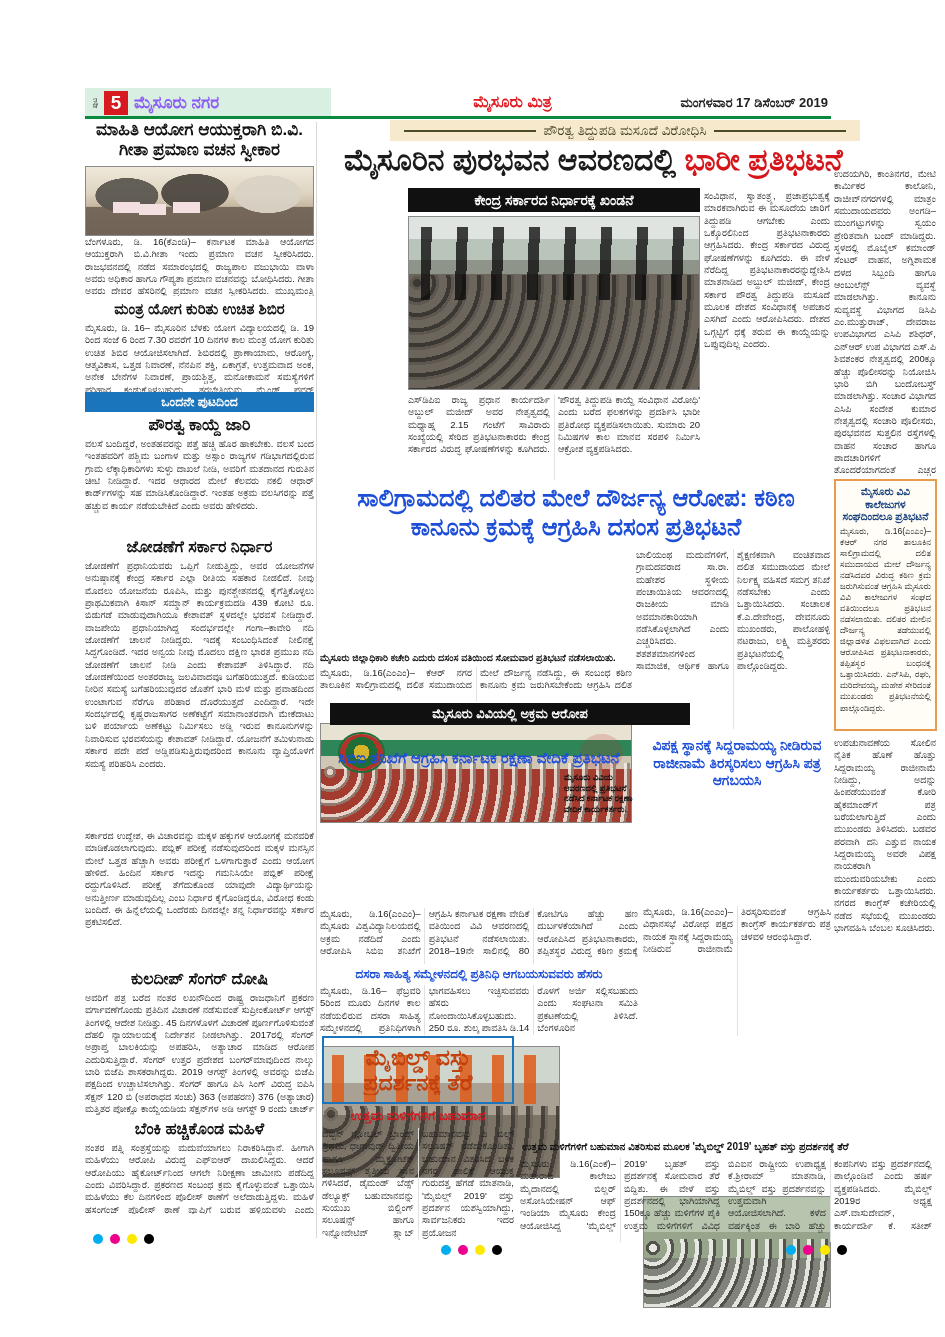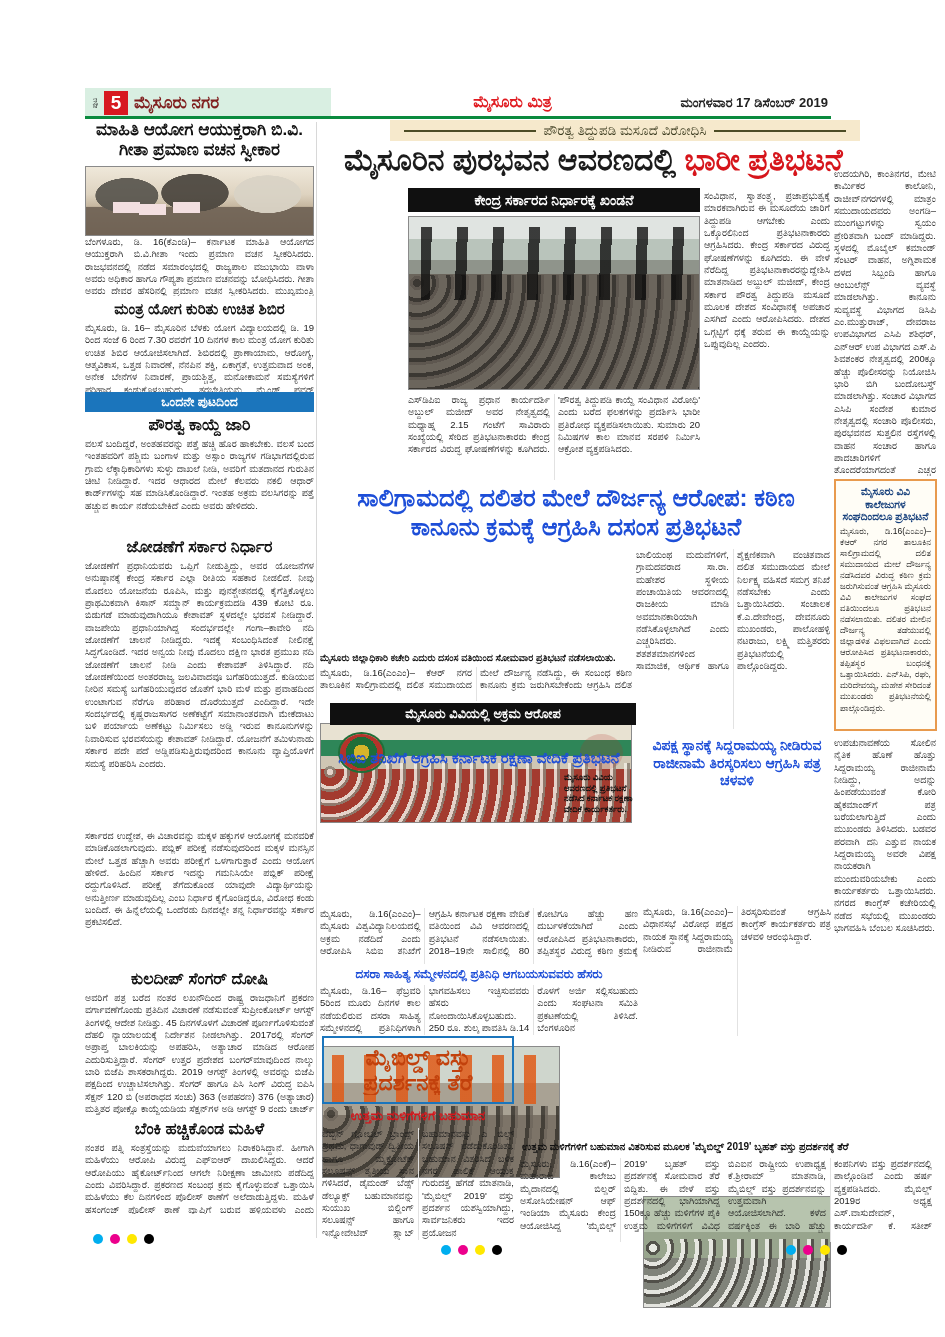--- a/index.html
+++ b/index.html
@@ -10,21 +10,21 @@
   .bt-sm{font-size:8.5px;line-height:1.3;text-align:justify;color:#1c1c1c;overflow:hidden;}
   .hd{font-weight:bold;color:#1d4ed8;text-align:center;overflow:hidden;line-height:1.15;}
   .c2{column-count:2;column-gap:8px;column-rule:1px solid #e2e2e2;}
   .c3{column-count:3;column-gap:8px;column-rule:1px solid #e2e2e2;}
   .vrule{background:#d8d8d8;width:1px;}
   
   .mintbox{background:#d9efe2;display:flex;align-items:center;gap:6px;padding:2px 6px;box-sizing:border-box;}
   .pagelabel{font-size:7px;color:#222;writing-mode:vertical-rl;transform:rotate(180deg);line-height:1;}
   .pagenum{background:#d71920;color:#fff;font-weight:bold;font-size:19px;width:24px;height:24px;
            display:flex;align-items:center;justify-content:center;}
-  .sectionname{font-weight:bold;font-size:17px;color:#7f1d1d;}
+  .sectionname{font-weight:bold;font-size:17px;color:#8b5cf6;}
   .masthead{color:#e01a20;font-weight:bold;font-size:16px;text-align:center;}
   .dateline{font-size:13px;color:#222;text-align:right;font-weight:bold;}
   .greenrule{background:#0a8a3e;height:3px;}
   
   .kicker{background:#f6e9cc;display:flex;align-items:center;font-weight:normal;color:#3c3c20;
           font-size:13.5px;padding:0 6px;box-sizing:border-box;overflow:hidden;white-space:nowrap;}
   .kicker::before,.kicker::after{content:"";flex:1;border-top:2px solid #4c4c26;margin:0 8px;}
   .leadline{font-weight:bold;text-align:left;font-size:30px;line-height:1.1;overflow:hidden;white-space:nowrap;margin-left:24px;}
   .leadline .red{color:#d6151b;}
   .blackbar{background:#101010;color:#fff;font-weight:bold;text-align:center;font-size:14px;
@@ -126,27 +126,27 @@
   <div class="abs photo ph-sitin" style="left:320px;top:549px;width:312px;height:100px;"></div>
   <div class="abs cap" style="left:320px;top:652px;width:312px;height:13px;">ಮೈಸೂರು ಜಿಲ್ಲಾಧಿಕಾರಿ ಕಚೇರಿ ಎದುರು ದಸಂಸ ವತಿಯಿಂದ ಸೋಮವಾರ ಪ್ರತಿಭಟನೆ ನಡೆಸಲಾಯಿತು.</div>
   <div class="abs bt c2" style="left:636px;top:549px;width:194px;height:180px;">ಬಾಲಿಯಂಥ ಮದುವೆಗಳಿಗೆ, ಗ್ರಾಮದವರಾದ ಸಾ.ರಾ. ಮಹೇಶರ ಸ್ಥಳೀಯ ಪಂಚಾಯಿತಿಯ ಆವರಣದಲ್ಲಿ ರಾಜಕೀಯ ಮಾಡಿ ಅವಮಾನಕಾರಿಯಾಗಿ ನಡೆಸಿಕೊಳ್ಳಲಾಗಿದೆ ಎಂದು ಎಚ್ಚರಿಸಿದರು. ಶತಶತಮಾನಗಳಿಂದ ಸಾಮಾಜಿಕ, ಆರ್ಥಿಕ ಹಾಗೂ ಶೈಕ್ಷಣಿಕವಾಗಿ ವಂಚಿತವಾದ ದಲಿತ ಸಮುದಾಯದ ಮೇಲೆ ನಿರ್ಲಕ್ಷ್ಯ ವಹಿಸದೆ ಸಮಗ್ರ ತನಿಖೆ ನಡೆಸಬೇಕು ಎಂದು ಒತ್ತಾಯಿಸಿದರು. ಸಂಚಾಲಕ ಕೆ.ಎ.ದೇವೇಂದ್ರ, ದೇವನೂರು ಮುಖಂಡರು, ಪಾಲೋಹಳ್ಳಿ ನಟರಾಜು, ಲಕ್ಷ್ಮಿ ಮತ್ತಿತರರು ಪ್ರತಿಭಟನೆಯಲ್ಲಿ ಪಾಲ್ಗೊಂಡಿದ್ದರು.</div>
   <div class="abs bt c2" style="left:320px;top:667px;width:312px;height:34px;">ಮೈಸೂರು, ಡಿ.16(ಎಂಎಂ)– ಕೆಆರ್ ನಗರ ತಾಲೂಕಿನ ಸಾಲಿಗ್ರಾಮದಲ್ಲಿ ದಲಿತ ಸಮುದಾಯದ ಮೇಲೆ ದೌರ್ಜನ್ಯ ನಡೆಸಿದ್ದು, ಈ ಸಂಬಂಧ ಕಠಿಣ ಕಾನೂನು ಕ್ರಮ ಜರುಗಿಸಬೇಕೆಂದು ಆಗ್ರಹಿಸಿ ದಲಿತ ಸಂಘರ್ಷ ಸಮಿತಿ (ದಸಂಸ) ವತಿಯಿಂದ ಜಿಲ್ಲಾಧಿಕಾರಿ ಕಚೇರಿ ಎದುರು ಪ್ರತಿಭಟನೆ ನಡೆಸಲಾಯಿತು. ಸಾಲಿಗ್ರಾಮದಲ್ಲಿ ಈ ಹಿಂದೆಯೂ 2 ಬಾರಿ ದಲಿತರ ಮೇಲೆ ದೌರ್ಜನ್ಯ ಪ್ರಕರಣಗಳು ನಡೆದಿದ್ದು, ಇದೀಗ 3ನೇ ಬಾರಿ ನಡೆದಿದೆ ಎಂದು ಆರೋಪಿಸಿದರು.</div>
 
   <div class="abs orangebox" style="left:834px;top:479px;width:103px;height:252px;">
     <div class="oh">ಮೈಸೂರು ವಿವಿ ಕಾಲೇಜುಗಳ ಸಂಘದಿಂದಲೂ ಪ್ರತಿಭಟನೆ</div>
     <div class="bt-sm" style="height:210px;">ಮೈಸೂರು, ಡಿ.16(ಎಂಎಂ)–ಕೆಆರ್ ನಗರ ತಾಲೂಕಿನ ಸಾಲಿಗ್ರಾಮದಲ್ಲಿ ದಲಿತ ಸಮುದಾಯದ ಮೇಲೆ ದೌರ್ಜನ್ಯ ನಡೆಸಿದವರ ವಿರುದ್ಧ ಕಠಿಣ ಕ್ರಮ ಜರುಗಿಸುವಂತೆ ಆಗ್ರಹಿಸಿ ಮೈಸೂರು ವಿವಿ ಕಾಲೇಜುಗಳ ಸಂಘದ ವತಿಯಿಂದಲೂ ಪ್ರತಿಭಟನೆ ನಡೆಸಲಾಯಿತು. ದಲಿತರ ಮೇಲಿನ ದೌರ್ಜನ್ಯ ತಡೆಯುವಲ್ಲಿ ಜಿಲ್ಲಾಡಳಿತ ವಿಫಲವಾಗಿದೆ ಎಂದು ಆರೋಪಿಸಿದ ಪ್ರತಿಭಟನಾಕಾರರು, ತಪ್ಪಿತಸ್ಥರ ಬಂಧನಕ್ಕೆ ಒತ್ತಾಯಿಸಿದರು. ಎನ್‌ಸಿಪಿ, ರಘು, ಮರಿದೇವಯ್ಯ, ಮಹೇಶ ಸೇರಿದಂತೆ ಮುಖಂಡರು ಪ್ರತಿಭಟನೆಯಲ್ಲಿ ಪಾಲ್ಗೊಂಡಿದ್ದರು.</div>
   </div>
 
-  <div class="abs blackbar" style="left:330px;top:703px;width:306px;height:22px;font-size:13px;">ಮೈಸೂರು ವಿವಿಯಲ್ಲಿ ಅಕ್ರಮ ಆರೋಪ</div>
+  <div class="abs blackbar" style="left:330px;top:703px;width:360px;height:22px;font-size:13px;">ಮೈಸೂರು ವಿವಿಯಲ್ಲಿ ಅಕ್ರಮ ಆರೋಪ</div>
   <div class="abs hd" style="left:320px;top:747px;width:318px;height:22px;font-size:15px;line-height:22px;">ಸಿಬಿಐ ತನಿಖೆಗೆ ಆಗ್ರಹಿಸಿ ಕರ್ನಾಟಕ ರಕ್ಷಣಾ ವೇದಿಕೆ ಪ್ರತಿಭಟನೆ</div>
   <div class="abs photo ph-krv" style="left:322px;top:772px;width:238px;height:132px;"></div>
   <div class="abs cap" style="left:564px;top:772px;width:74px;height:132px;font-size:8.5px;">ಮೈಸೂರು ವಿವಿಯ ಆವರಣದಲ್ಲಿ ಪ್ರತಿಭಟನೆ ನಡೆಸಿದ ಕರ್ನಾಟಕ ರಕ್ಷಣಾ ವೇದಿಕೆ ಕಾರ್ಯಕರ್ತರು.</div>
   <div class="abs bt c3" style="left:320px;top:908px;width:318px;height:56px;">ಮೈಸೂರು, ಡಿ.16(ಎಂಎಂ)– ಮೈಸೂರು ವಿಶ್ವವಿದ್ಯಾನಿಲಯದಲ್ಲಿ ಅಕ್ರಮ ನಡೆದಿದೆ ಎಂದು ಆರೋಪಿಸಿ ಸಿಬಿಐ ತನಿಖೆಗೆ ಆಗ್ರಹಿಸಿ ಕರ್ನಾಟಕ ರಕ್ಷಣಾ ವೇದಿಕೆ ವತಿಯಿಂದ ವಿವಿ ಆವರಣದಲ್ಲಿ ಪ್ರತಿಭಟನೆ ನಡೆಸಲಾಯಿತು. 2018–19ನೇ ಸಾಲಿನಲ್ಲಿ 80 ಕೋಟಿಗೂ ಹೆಚ್ಚು ಹಣ ದುರ್ಬಳಕೆಯಾಗಿದೆ ಎಂದು ಆರೋಪಿಸಿದ ಪ್ರತಿಭಟನಾಕಾರರು, ತಪ್ಪಿತಸ್ಥರ ವಿರುದ್ಧ ಕಠಿಣ ಕ್ರಮಕ್ಕೆ ಒತ್ತಾಯಿಸಿದರು. ರವಿ, ಶಿವಕುಮಾರ್, ಮಂಜು, ಕಿರಣ್ ಮತ್ತಿತರರು ಪ್ರತಿಭಟನೆಯಲ್ಲಿ ಪಾಲ್ಗೊಂಡಿದ್ದರು.</div>
 
-  <div class="abs hd" style="left:643px;top:737px;width:188px;height:50px;font-size:14px;line-height:1.25;">ವಿಪಕ್ಷ ಸ್ಥಾನಕ್ಕೆ ಸಿದ್ದರಾಮಯ್ಯ ನೀಡಿರುವ ರಾಜೀನಾಮೆ ತಿರಸ್ಕರಿಸಲು ಆಗ್ರಹಿಸಿ ಪತ್ರ ಚಳವಳಿ</div>
+  <div class="abs hd" style="left:643px;top:737px;width:188px;height:50px;font-size:14px;line-height:1.25;">ವಿಪಕ್ಷ ಸ್ಥಾನಕ್ಕೆ ಸಿದ್ದರಾಮಯ್ಯ ನೀಡಿರುವ ರಾಜೀನಾಮೆ ತಿರಸ್ಕರಿಸಲು ಆಗ್ರಹಿಸಿ ಪತ್ರ ಆಗಬಯಸಿ</div>
   <div class="abs photo ph-sid" style="left:643px;top:790px;width:188px;height:112px;"></div>
   <div class="abs bt c2" style="left:643px;top:906px;width:188px;height:130px;">ಮೈಸೂರು, ಡಿ.16(ಎಂಎಂ)– ವಿಧಾನಸಭೆ ವಿರೋಧ ಪಕ್ಷದ ನಾಯಕ ಸ್ಥಾನಕ್ಕೆ ಸಿದ್ದರಾಮಯ್ಯ ನೀಡಿರುವ ರಾಜೀನಾಮೆ ತಿರಸ್ಕರಿಸುವಂತೆ ಆಗ್ರಹಿಸಿ ಕಾಂಗ್ರೆಸ್ ಕಾರ್ಯಕರ್ತರು ಪತ್ರ ಚಳವಳಿ ಆರಂಭಿಸಿದ್ದಾರೆ.</div>
   <div class="abs bt" style="left:834px;top:737px;width:102px;height:298px;">ಉಪಚುನಾವಣೆಯ ಸೋಲಿನ ನೈತಿಕ ಹೊಣೆ ಹೊತ್ತು ಸಿದ್ದರಾಮಯ್ಯ ರಾಜೀನಾಮೆ ನೀಡಿದ್ದು, ಅದನ್ನು ಹಿಂಪಡೆಯುವಂತೆ ಕೋರಿ ಹೈಕಮಾಂಡ್‌ಗೆ ಪತ್ರ ಬರೆಯಲಾಗುತ್ತಿದೆ ಎಂದು ಮುಖಂಡರು ತಿಳಿಸಿದರು. ಬಡವರ ಪರವಾಗಿ ದನಿ ಎತ್ತುವ ನಾಯಕ ಸಿದ್ದರಾಮಯ್ಯ ಅವರೇ ವಿಪಕ್ಷ ನಾಯಕರಾಗಿ ಮುಂದುವರಿಯಬೇಕು ಎಂದು ಕಾರ್ಯಕರ್ತರು ಒತ್ತಾಯಿಸಿದರು. ನಗರದ ಕಾಂಗ್ರೆಸ್ ಕಚೇರಿಯಲ್ಲಿ ನಡೆದ ಸಭೆಯಲ್ಲಿ ಮುಖಂಡರು ಭಾಗವಹಿಸಿ ಬೆಂಬಲ ಸೂಚಿಸಿದರು.</div>
 
   <div class="abs hd" style="left:320px;top:966px;width:318px;height:17px;font-size:12px;line-height:17px;">ದಸರಾ ಸಾಹಿತ್ಯ ಸಮ್ಮೇಳನದಲ್ಲಿ ಪ್ರತಿನಿಧಿ ಆಗಬಯಸುವವರು ಹೆಸರು ನೋಂದಾಯಿಸಿಕೊಳ್ಳಿ</div>
   <div class="abs bt c3" style="left:320px;top:985px;width:318px;height:50px;">ಮೈಸೂರು, ಡಿ.16– ಫೆಬ್ರವರಿ 5ರಿಂದ ಮೂರು ದಿನಗಳ ಕಾಲ ನಡೆಯಲಿರುವ ದಸರಾ ಸಾಹಿತ್ಯ ಸಮ್ಮೇಳನದಲ್ಲಿ ಪ್ರತಿನಿಧಿಗಳಾಗಿ ಭಾಗವಹಿಸಲು ಇಚ್ಛಿಸುವವರು ಹೆಸರು ನೋಂದಾಯಿಸಿಕೊಳ್ಳಬಹುದು. 250 ರೂ. ಶುಲ್ಕ ಪಾವತಿಸಿ ಡಿ.14 ರೊಳಗೆ ಅರ್ಜಿ ಸಲ್ಲಿಸಬಹುದು ಎಂದು ಸಂಘಟನಾ ಸಮಿತಿ ಪ್ರಕಟಣೆಯಲ್ಲಿ ತಿಳಿಸಿದೆ. ಬೆಂಗಳೂರಿನ ಚಾಮರಾಜಪೇಟೆಯಲ್ಲಿರುವ ಕೇಂದ್ರ ಕಚೇರಿ ಹಾಗೂ ಮೈಸೂರಿನ ಸಾಹಿತ್ಯ ಪರಿಷತ್ ಕಚೇರಿಯಲ್ಲಿ ಅರ್ಜಿ ಲಭ್ಯವಿದೆ.</div>
 
   <div class="abs bluebox" style="left:322px;top:1036px;width:192px;height:68px;">
     <div class="bh">ಮೈಬಿಲ್ಡ್ ವಸ್ತು ಪ್ರದರ್ಶನಕ್ಕೆ ತೆರೆ</div>
   </div>

